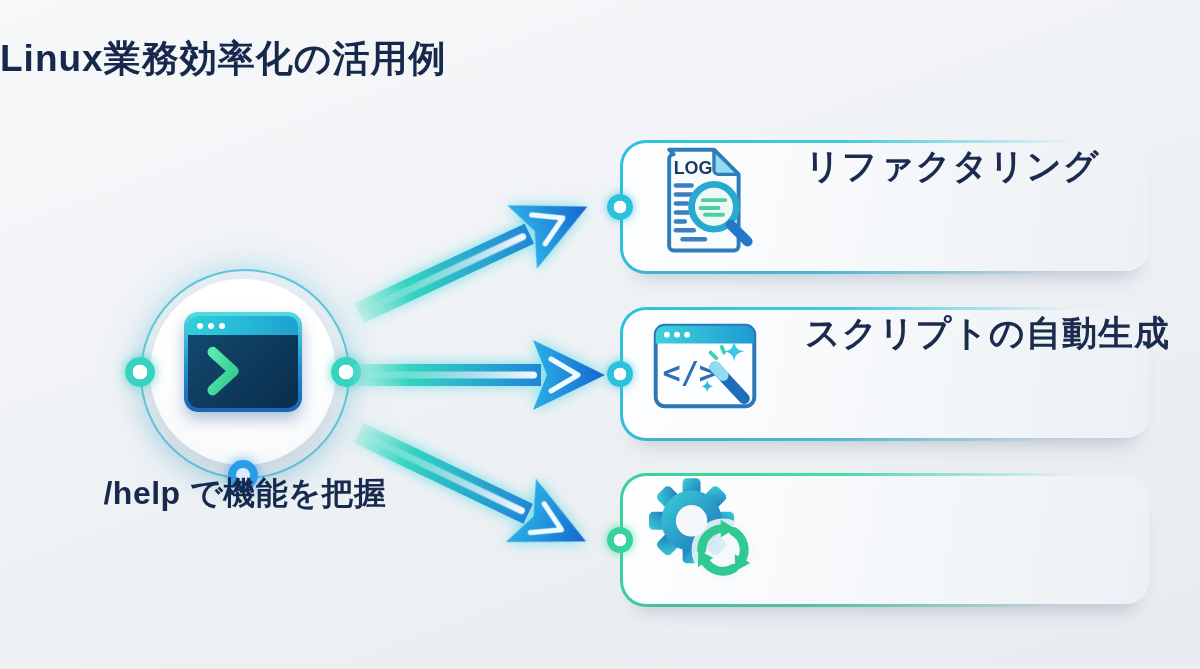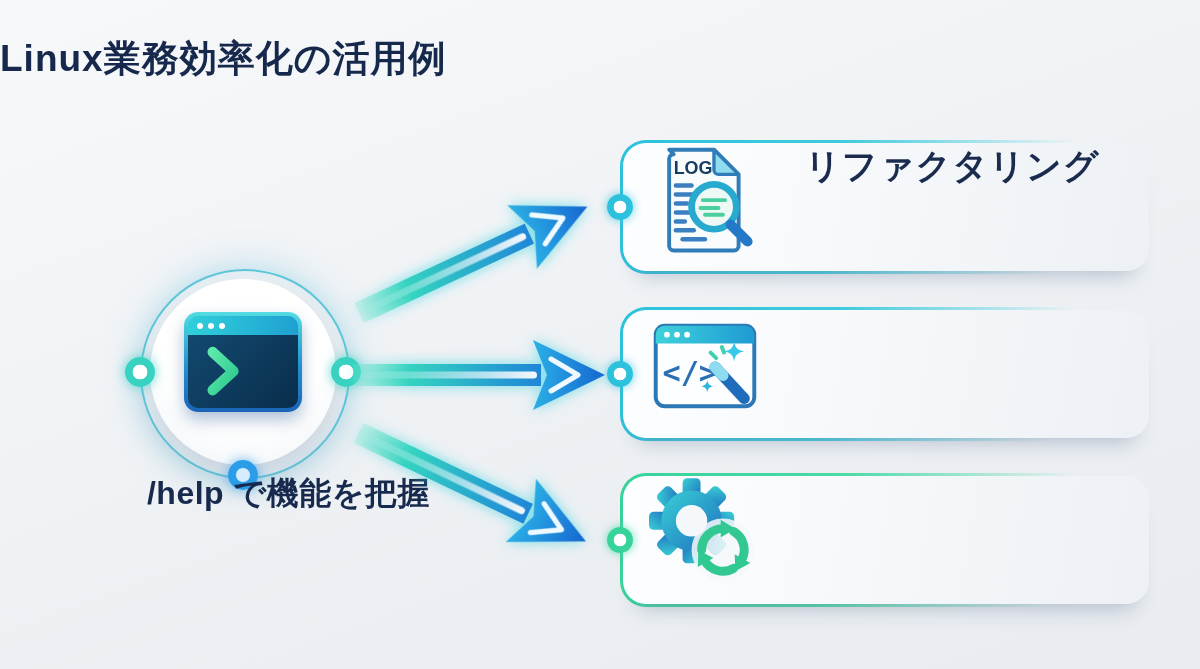--- a/index.html
+++ b/index.html
@@ -43,21 +43,21 @@
   }
   .term-in{height:100%;border-radius:10px;overflow:hidden;display:flex;flex-direction:column;}
   .term-titlebar{height:19px;flex:0 0 19px;background:linear-gradient(90deg,#2fd0da,#1fa0d2);
     display:flex;align-items:center;gap:5px;padding-left:9px;}
   .term-dot{width:6px;height:6px;border-radius:50%;background:#ffffff;}
   .term-body{flex:1;background:linear-gradient(135deg,#12496f,#0a2d4c);
     display:flex;align-items:center;justify-content:center;}
   .term-prompt{width:78px;height:54px;}
 
   .hub-label{
-    position:absolute;left:60px;top:472px;width:370px;text-align:right;
+    position:absolute;left:60px;top:472px;width:370px;text-align:center;
     font-size:32px;font-weight:700;color:#17294d;letter-spacing:.5px;
   }
 
   
   .arrow{position:absolute;filter:drop-shadow(0 0 7px rgba(64,212,224,.7));}
   .arrow.a1{left:345px;top:214px;transform:rotate(-25deg);}
   .arrow.a2{left:351px;top:330px;}
   .arrow.a3{left:344px;top:443px;transform:rotate(25.5deg);}
 
   
@@ -233,20 +233,21 @@
           <g stroke="#3fd0ae" stroke-width="3.5" stroke-linecap="round">
             <line x1="55" y1="38" x2="60" y2="43"></line>
             <line x1="65" y1="33" x2="67" y2="38"></line>
           </g>
           <line x1="59" y1="51" x2="85" y2="79" stroke="#1e6cba" stroke-width="10" stroke-linecap="round"></line>
           <line x1="59" y1="51" x2="66" y2="58.5" stroke="#8edcf0" stroke-width="10" stroke-linecap="round"></line>
           <path transform="translate(76,37)" d="M0,-9 C1,-3 3,-1 9,0 C3,1 1,3 0,9 C-1,3 -3,1 -9,0 C-3,-1 -1,-3 0,-9 Z" fill="#38c8e8"></path>
           <path transform="translate(52,68) scale(0.62)" d="M0,-9 C1,-3 3,-1 9,0 C3,1 1,3 0,9 C-1,3 -3,1 -9,0 C-3,-1 -1,-3 0,-9 Z" fill="#2db6dc"></path>
         </svg>
       </span>
+      <span class="card-label">スクリプトの自動生成</span>
     </div>
     <span class="card-dot cyan"></span>
   </div>
 
   <div class="card green" style="top:473px">
     <div class="card-inner">
       <span class="card-icon">
         <svg viewBox="0 0 100 100">
           <defs>
             <linearGradient id="gg" x1="0" y1="0" x2="1" y2="1">

